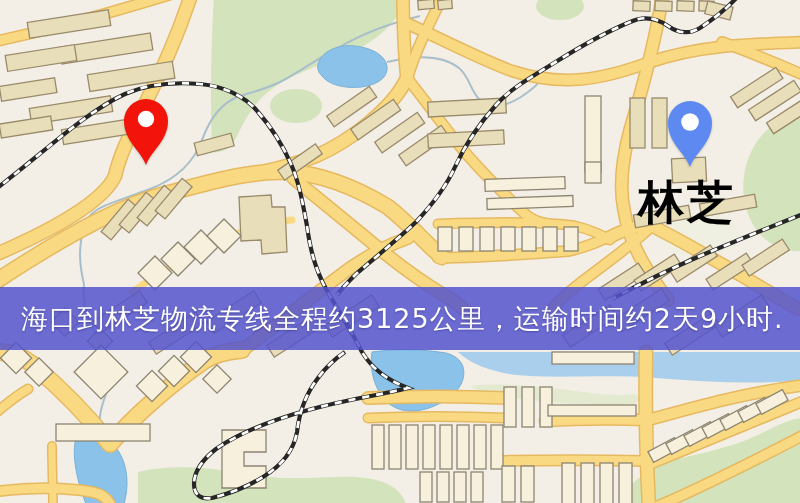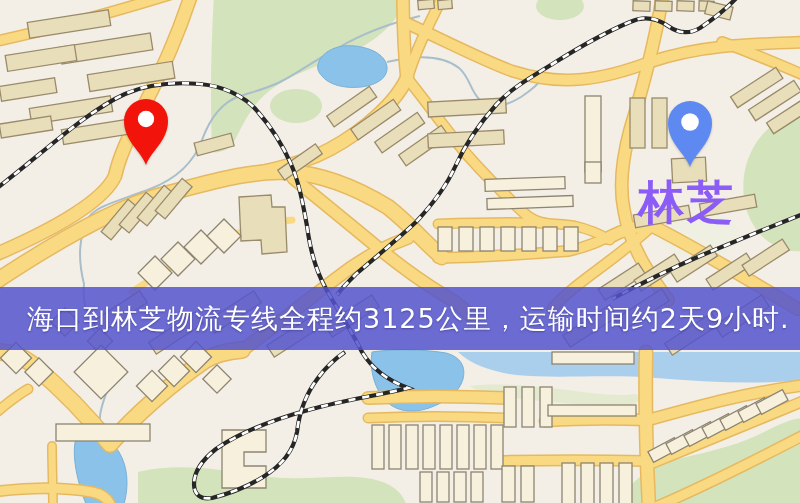--- a/index.html
+++ b/index.html
@@ -15,21 +15,21 @@
   .rwd use{fill:none;stroke:#ffffff;stroke-width:2.7;stroke-dasharray:7 7;}
   
   .bt rect,.bt path{fill:#e9debb;stroke:#998a6c;stroke-width:1.3;}
   .bc rect,.bc path{fill:#f6f0dd;stroke:#8d8472;stroke-width:1.3;}
   .water{fill:#8cc2e8;stroke:#7ab0d6;stroke-width:1;}
   .stream{fill:none;stroke:#a9bfcb;stroke-width:2;}
   .park{fill:#d3e3bd;stroke:none;}
   .city{position:absolute;font-weight:600;font-size:46px;letter-spacing:3px;line-height:1;white-space:nowrap;}
   .pin{position:absolute;filter:drop-shadow(0 1px 1px rgba(0,0,0,.2));}
   .banner{position:absolute;left:0;top:287px;width:800px;height:63px;display:flex;align-items:center;
-          box-sizing:border-box;padding-left:27px;font-size:27px;letter-spacing:1px;
+          box-sizing:border-box;padding-left:21px;font-size:27px;letter-spacing:1px;
           background:rgba(83,83,206,.85);color:#fff;text-shadow:0 1px 2px rgba(40,40,120,.5);}
 </style>
 </head>
 <body>
 
 <div class="stage">
   <svg class="map-svg" width="800" height="503" viewBox="0 0 800 503">
     <defs>
       <path id="rd1" d="M-8,42 C50,30 100,16 172,-6"></path>
       <path id="rd2" d="M192,-8 C178,36 162,70 143,108 C127,140 119,158 115,176 C104,200 58,228 -8,256"></path>
@@ -277,14 +277,14 @@
 
   <svg class="pin" style="left:116px;top:94px" width="60" height="74" viewBox="-30 -30 60 74">
     <path class="pin-body" fill="#f2130a" d="M0,41 C-5,27 -22,17 -22,-3 A22,22 0 1,1 22,-3 C22,17 5,27 0,41 Z"></path>
     <circle cx="0" cy="-5" r="8.2" fill="#ffffff"></circle>
   </svg>
   <svg class="pin" style="left:660px;top:96px" width="60" height="74" viewBox="-30 -30 60 74">
     <path class="pin-body" fill="#5d89f0" d="M0,41 C-5,27 -22,17 -22,-3 A22,22 0 1,1 22,-3 C22,17 5,27 0,41 Z"></path>
     <circle cx="0" cy="-4" r="8.8" fill="#ffffff"></circle>
   </svg>
 
-  <div class="city" style="left:638px;top:179px;color:#8b5cf6">林芝</div>
+  <div class="city" style="left:638px;top:179px;color:#000000">林芝</div>
 </div>
 
 </body></html>

